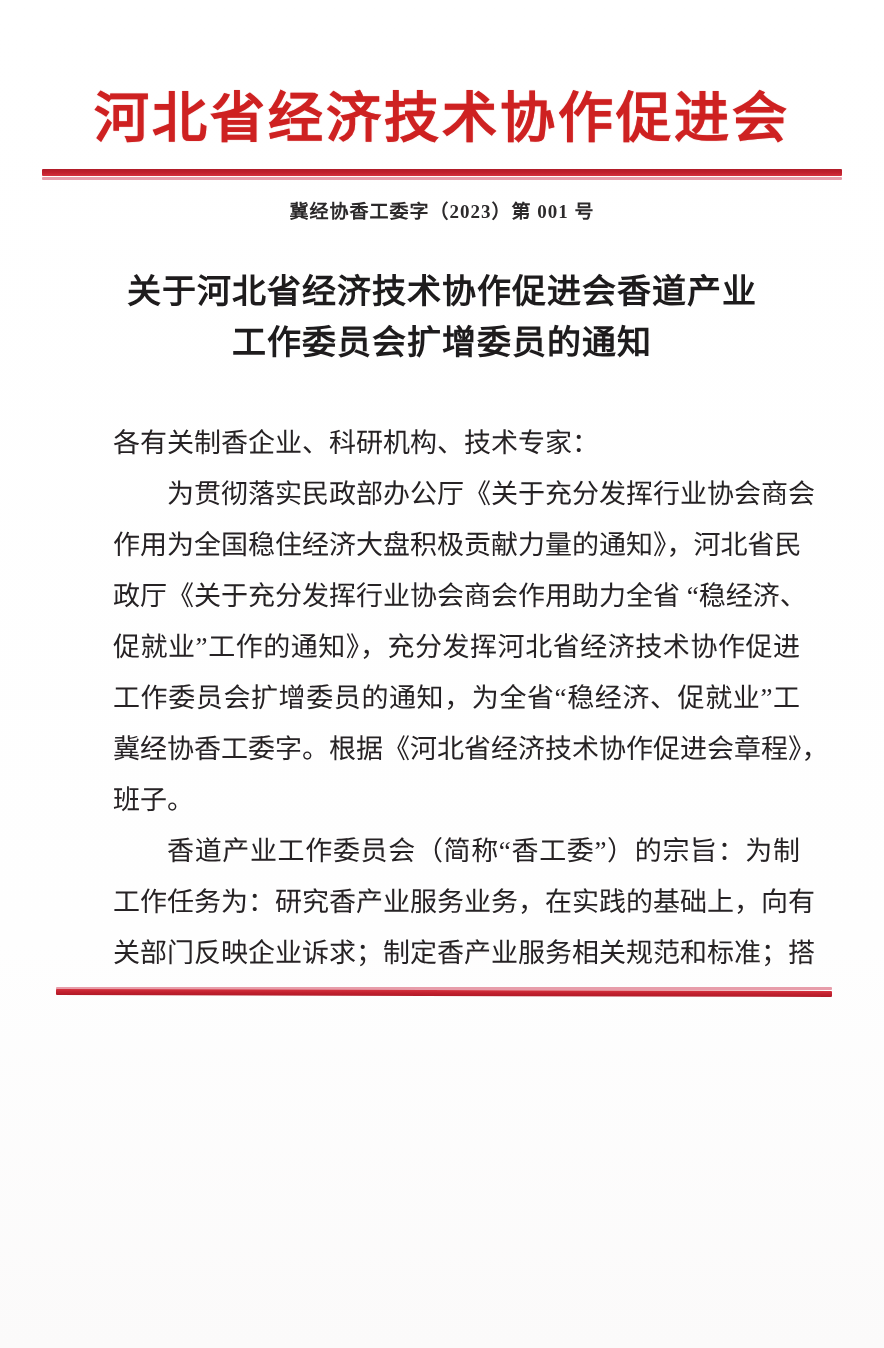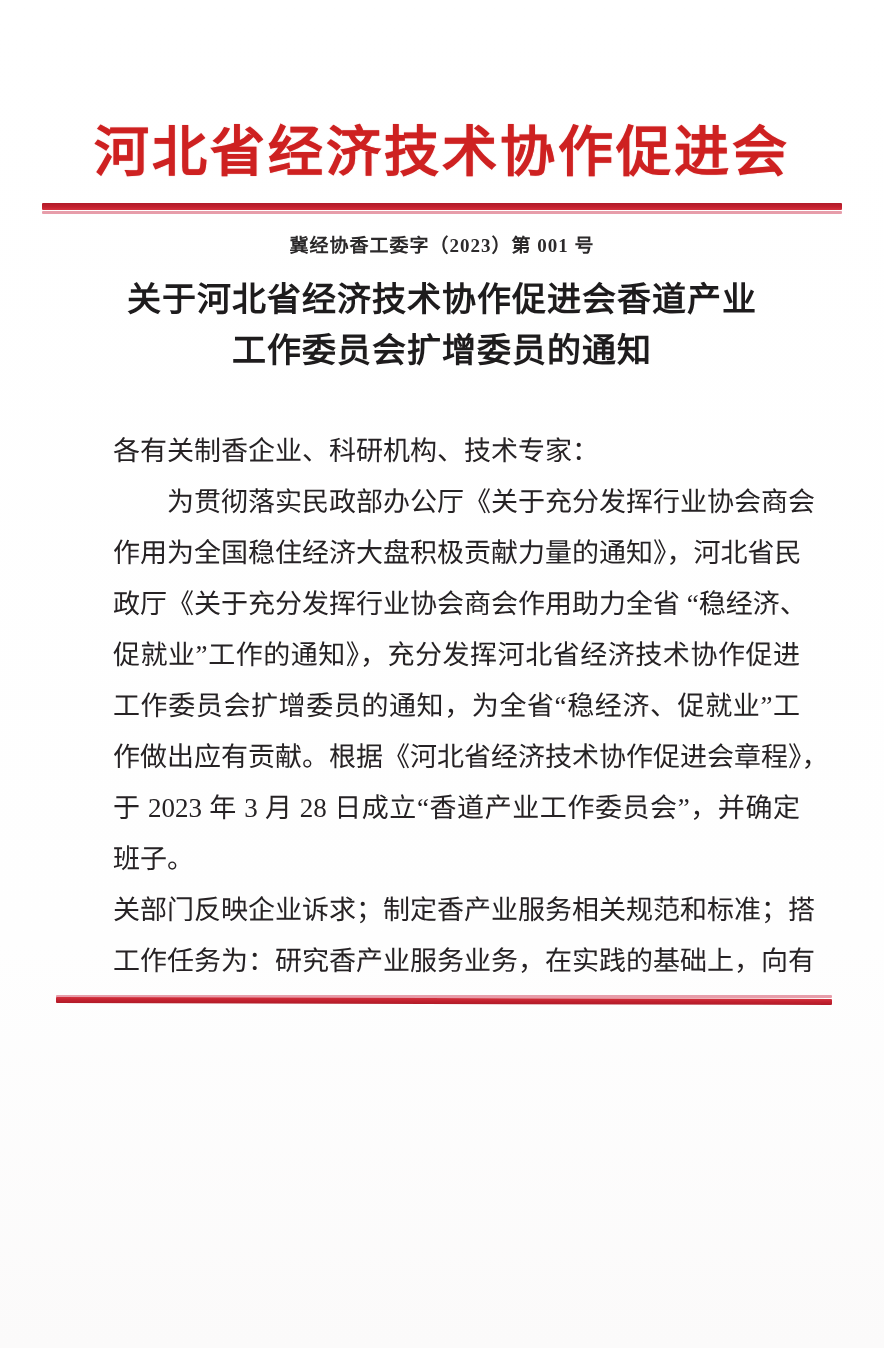--- a/index.html
+++ b/index.html
@@ -17,21 +17,21 @@
     overflow:hidden;
   }
   .page{
     position:relative;
     width:884px;height:1348px;
     background:linear-gradient(180deg,#ffffff 0%,var(--paper) 70%,#fbfafa 100%);
     box-sizing:border-box;
   }
   .letterhead{
     margin:0;
-    padding-top:118px;
+    padding-top:84px;
     text-align:center;
     font-size:55px;
     line-height:69px;
     font-weight:900;
     letter-spacing:3px;
     color:var(--letterhead-red);
     text-shadow:0 0 1px rgba(206,33,33,.55);
     white-space:nowrap;
   }
   .divider-top{
@@ -52,21 +52,21 @@
   .doc-number{
     margin-top:17px;
     text-align:center;
     font-size:19px;
     line-height:28px;
     font-weight:700;
     color:#2c2a2b;
     letter-spacing:1px;
   }
   .notice-title{
-    margin-top:14px;
+    margin-top:40px;
     text-align:center;
     font-family:"Liberation Sans","DejaVu Sans",sans-serif;
     font-size:34px;
     line-height:51px;
     font-weight:700;
     color:#1e1c1d;
     letter-spacing:1px;
   }
   .body-text{
     margin:50px 84px 0 113px;
@@ -123,25 +123,25 @@
     <div>工作委员会扩增委员的通知</div>
   </div>
 
   <div class="body-text">
     <div class="body-line short">各有关制香企业、科研机构、技术专家：</div>
     <div class="body-line indent">为贯彻落实民政部办公厅《关于充分发挥行业协会商会</div>
     <div class="body-line">作用为全国稳住经济大盘积极贡献力量的通知》，河北省民</div>
     <div class="body-line">政厅《关于充分发挥行业协会商会作用助力全省 “稳经济、</div>
     <div class="body-line">促就业”工作的通知》，充分发挥河北省经济技术协作促进</div>
     <div class="body-line">工作委员会扩增委员的通知，为全省“稳经济、促就业”工</div>
-    <div class="body-line">作做出应有贡献。根据《河北省经济技术协作促进会章程》，</div>
-    <div class="body-line">于 2023 年 3 月 28 日成立“香道产业工作委员会”，并确定</div>
+    <div class="body-line">冀经协香工委字。根据《河北省经济技术协作促进会章程》，</div>
     <div class="body-line short">班子。</div>
+    <div class="body-line indent">香道产业工作委员会（简称“香工委”）的宗旨：为制</div>
+    <div class="body-line">工作任务为：研究香产业服务业务，在实践的基础上，向有</div>
     <div class="body-line">关部门反映企业诉求；制定香产业服务相关规范和标准；搭</div>
-    <div class="body-line">工作任务为：研究香产业服务业务，在实践的基础上，向有</div>
   </div>
 
   <div class="divider-bottom">
     <div class="bar-thin"></div>
     <div class="bar-thick"></div>
   </div>
 
 </div>
 
 </body></html>

